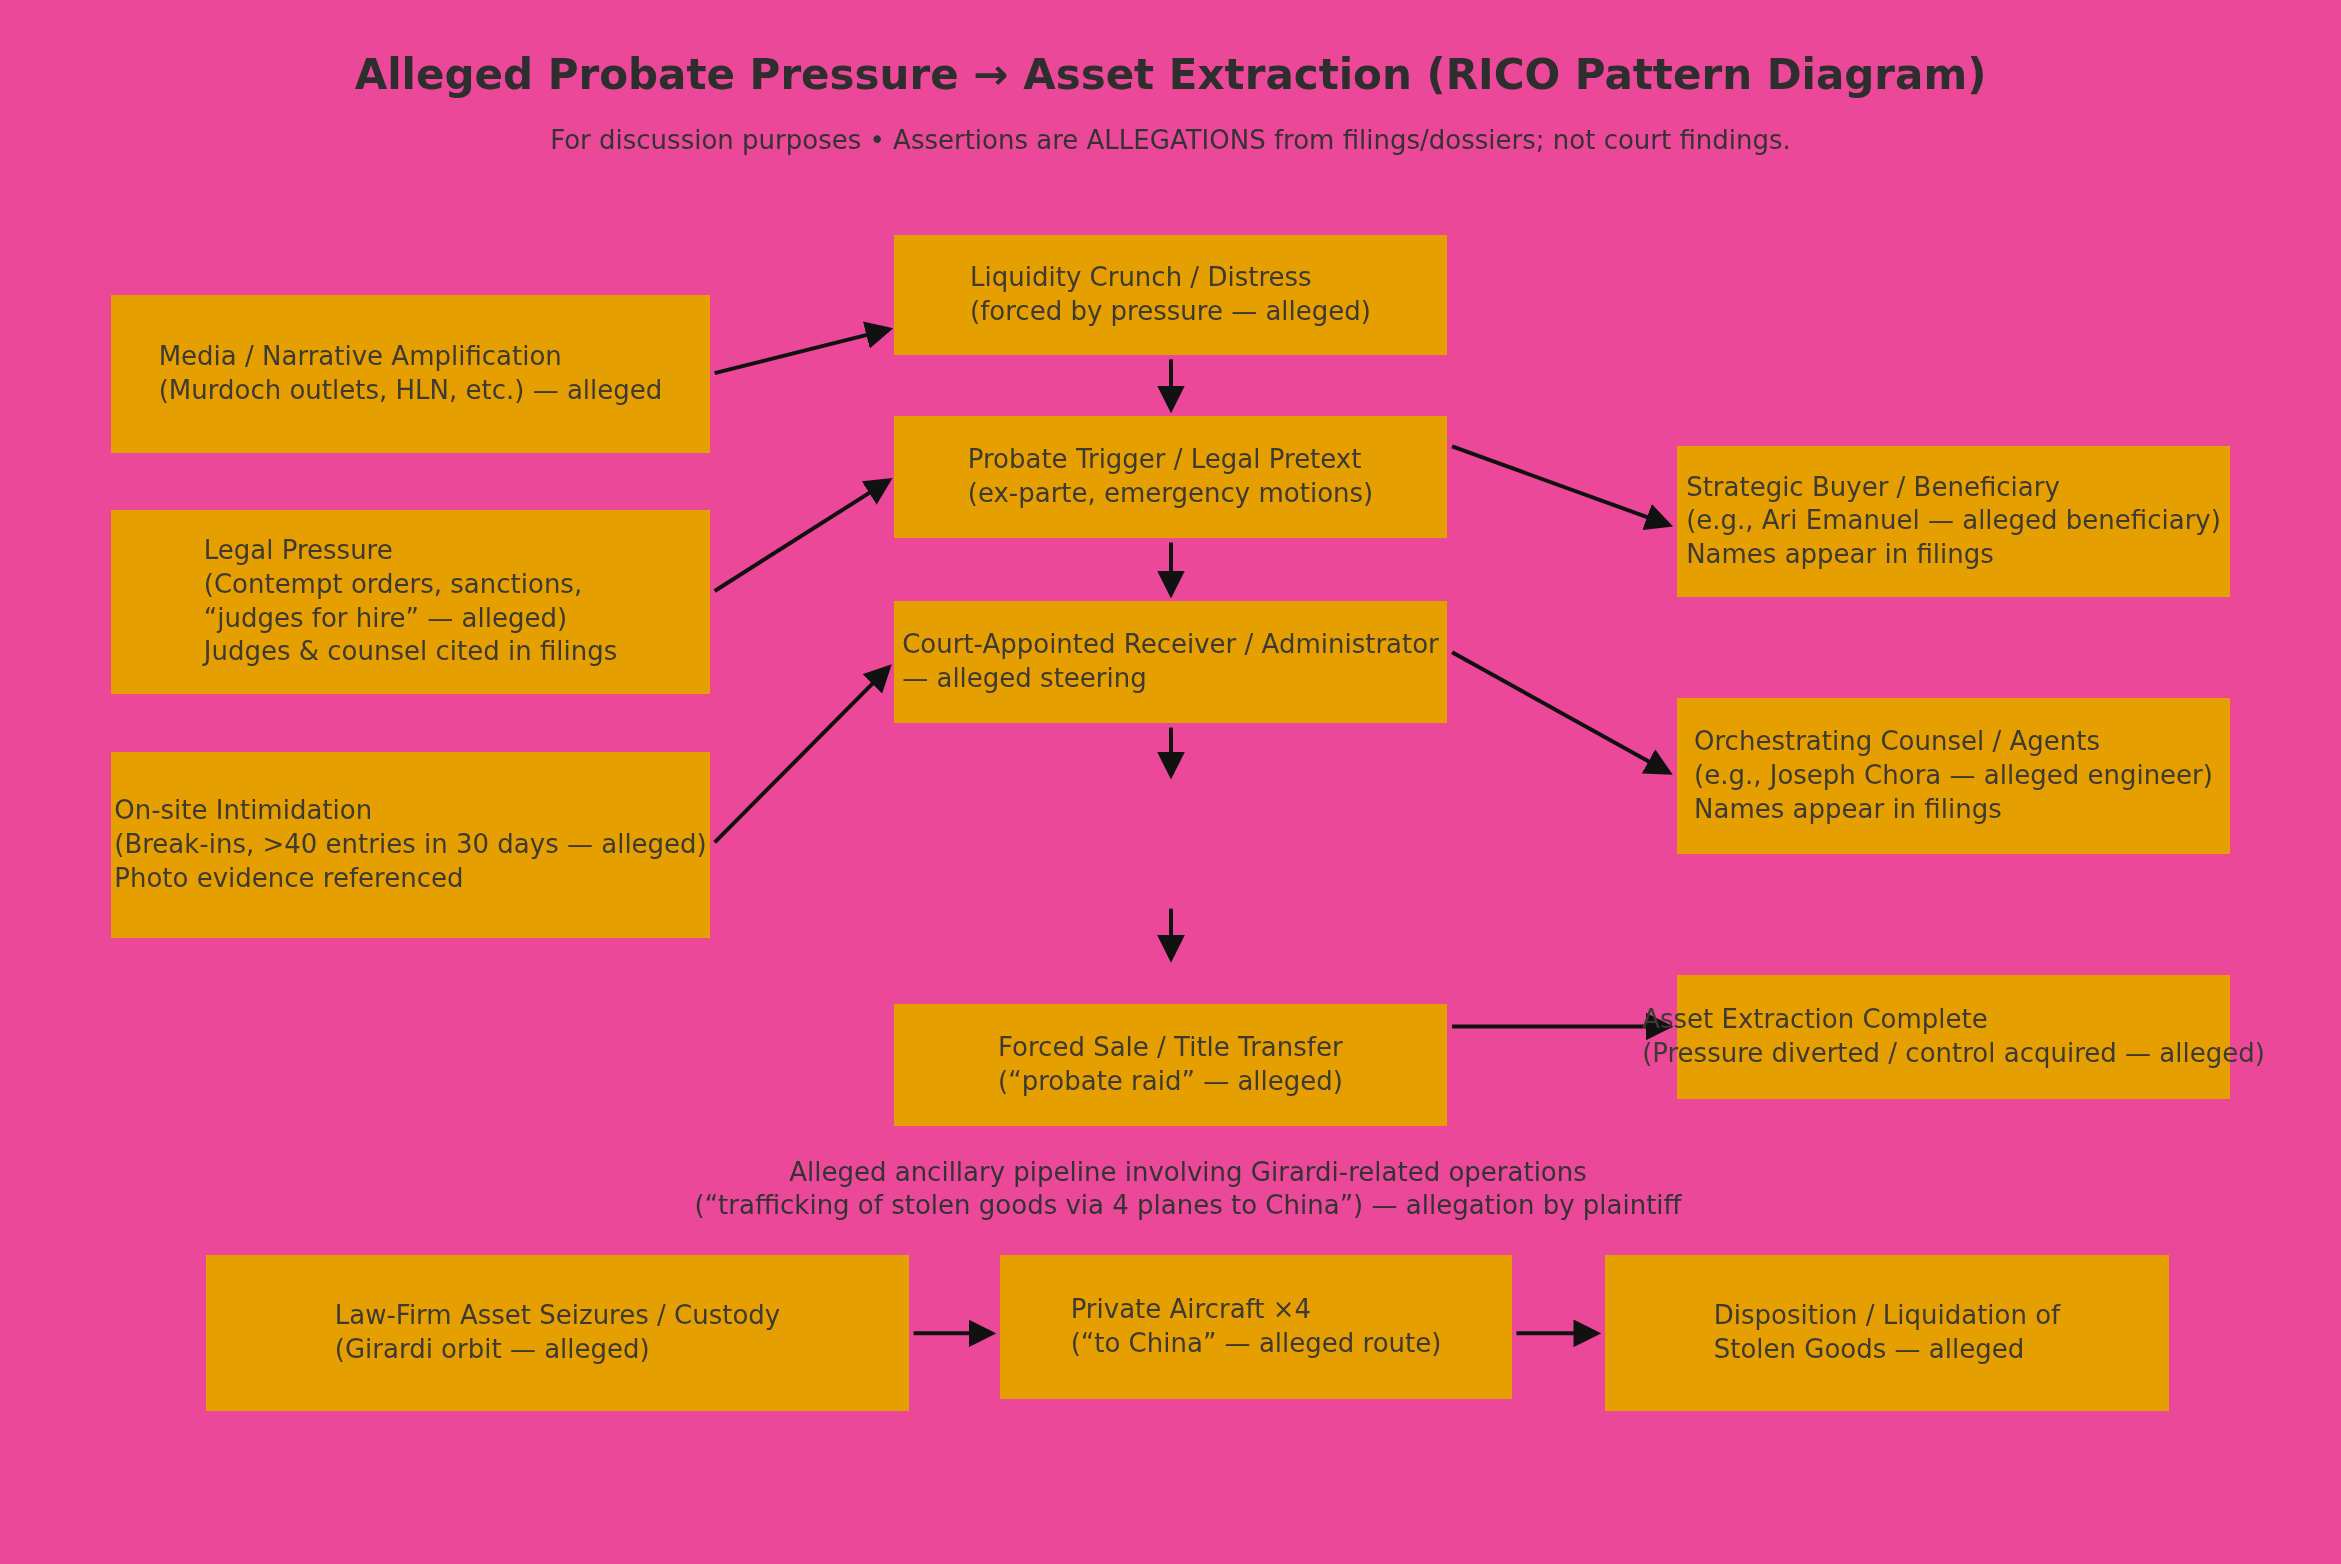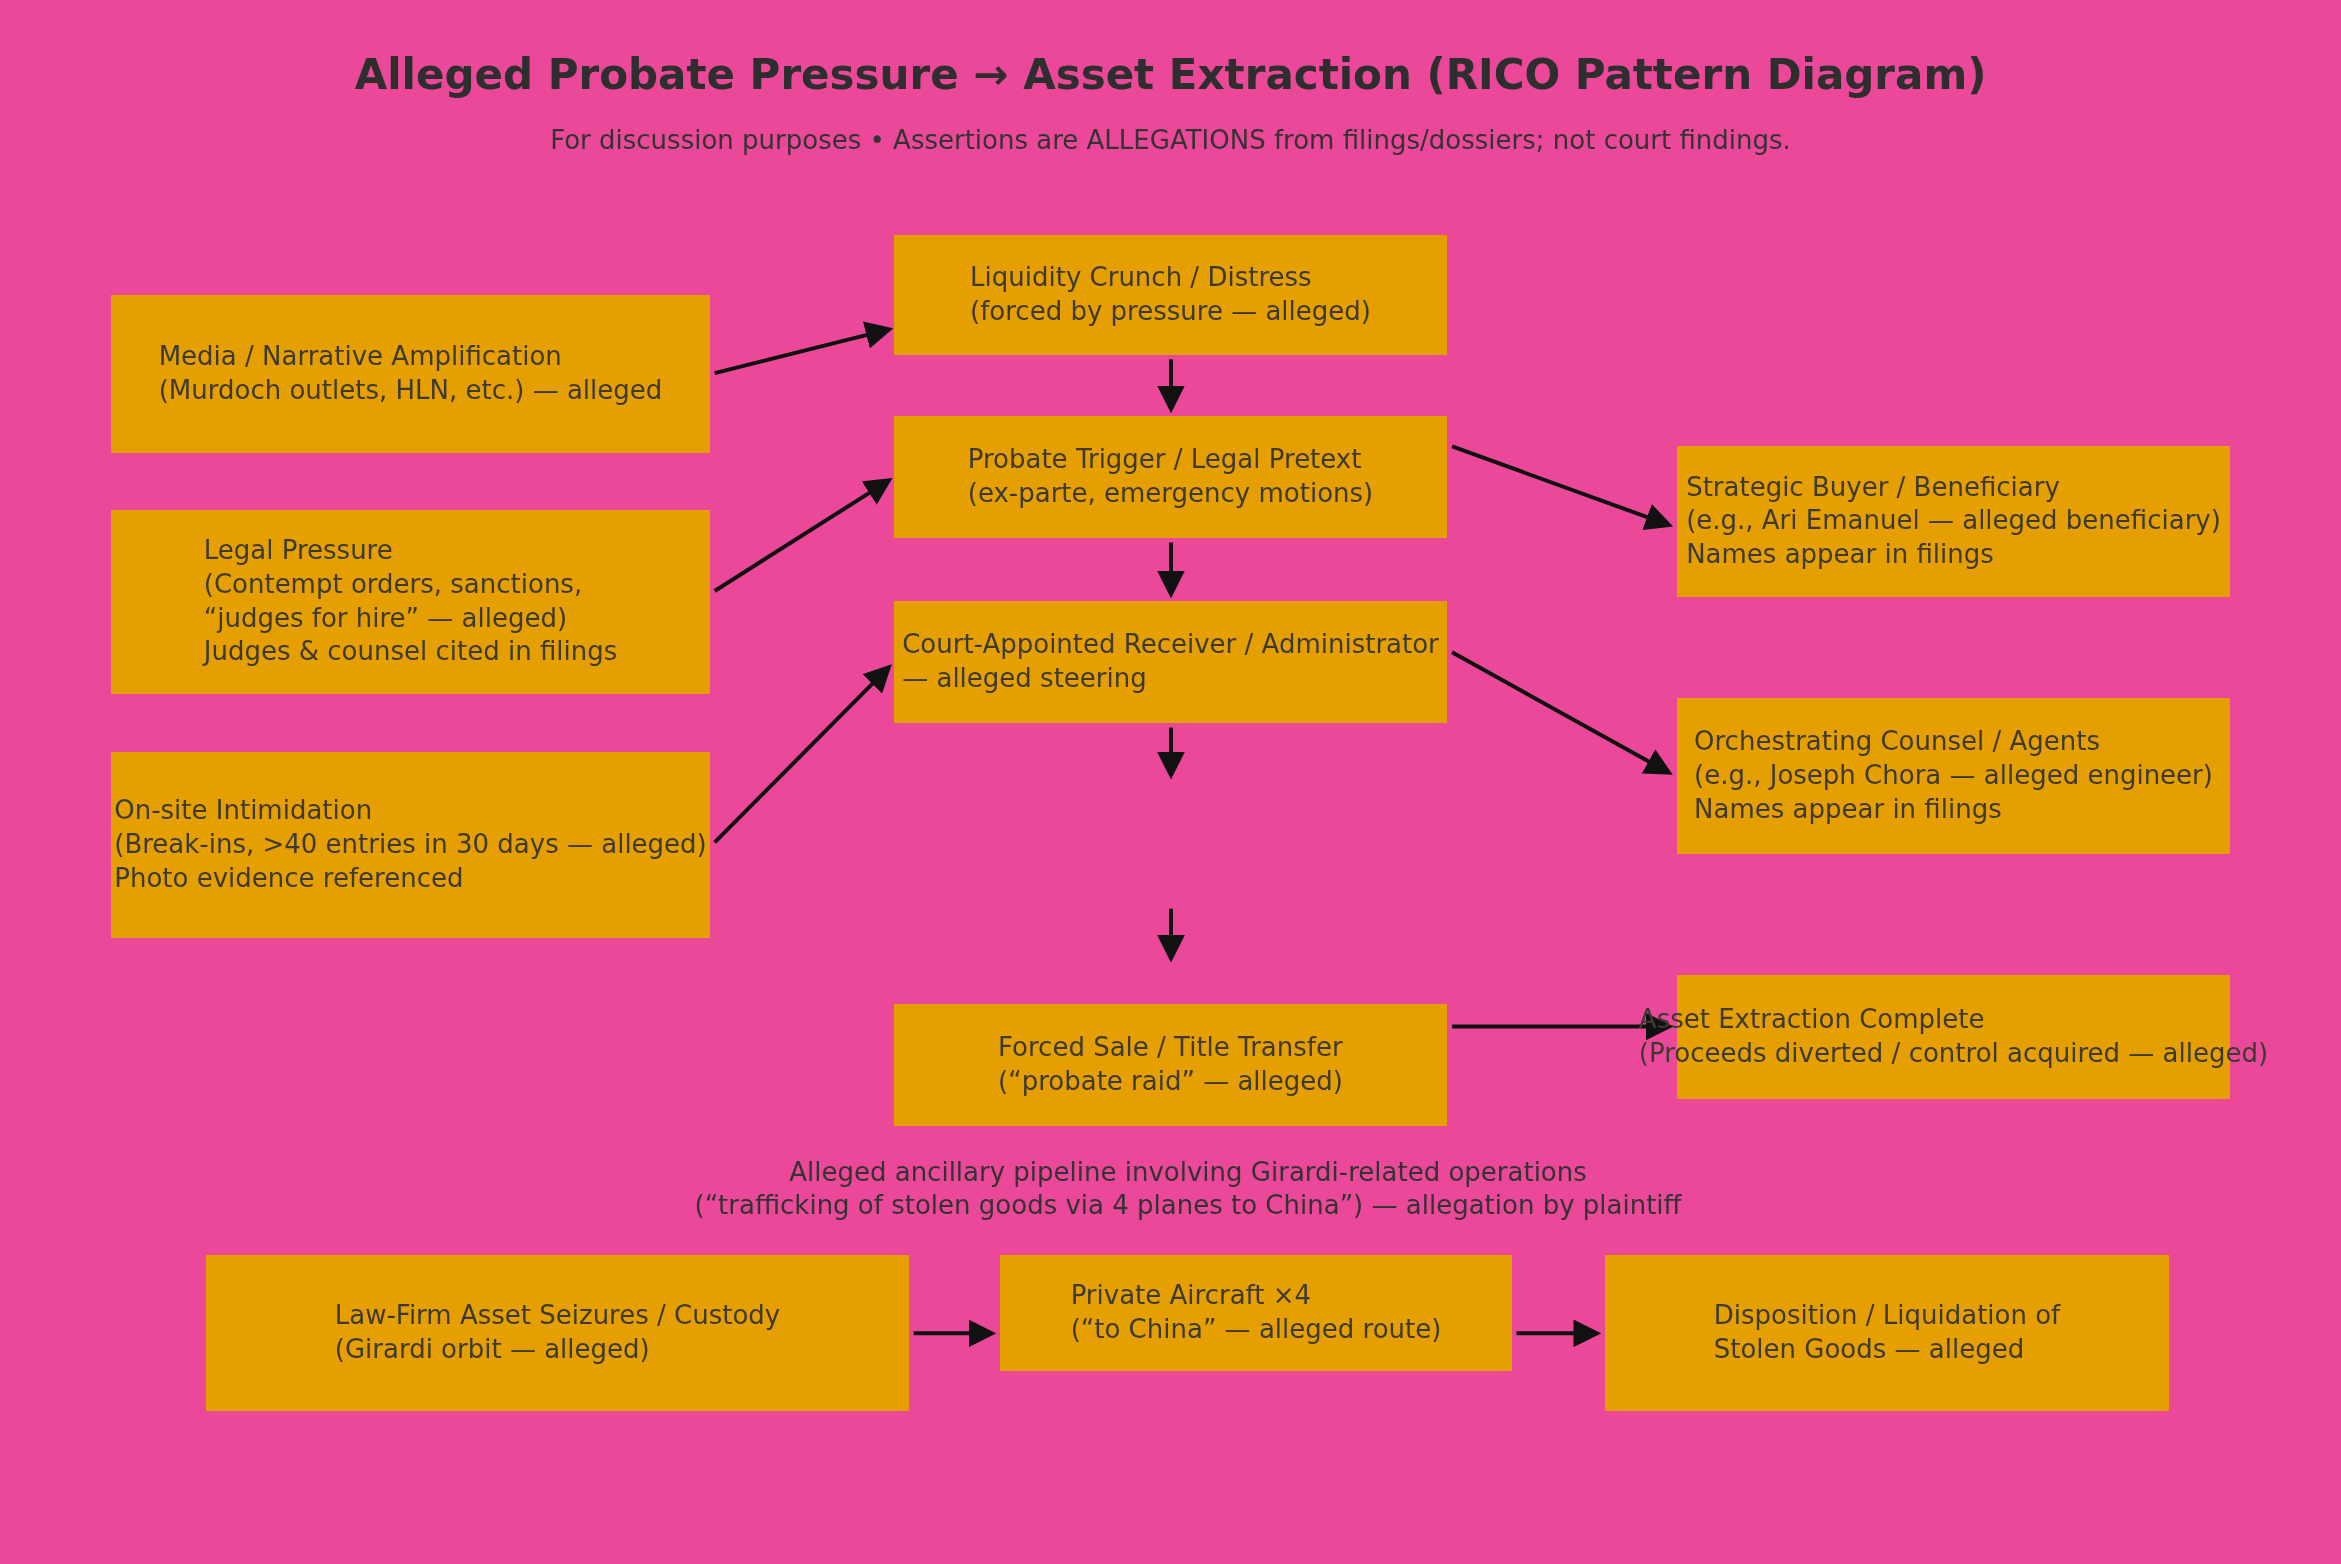--- a/index.html
+++ b/index.html
@@ -134,31 +134,31 @@
 (e.g., Ari Emanuel — alleged beneficiary)
 Names appear in filings</span>
   </div>
   <div class="node" style="left:1677px; top:698px; width:553px; height:156px;">
     <span class="node-text">Orchestrating Counsel / Agents
 (e.g., Joseph Chora — alleged engineer)
 Names appear in filings</span>
   </div>
   <div class="node" style="left:1677px; top:975px; width:553px; height:124px;">
     <span class="node-text">Asset Extraction Complete
-(Proceeds diverted / control acquired — alleged)</span>
+(Pressure diverted / control acquired — alleged)</span>
   </div>
 
   <div class="annotation">Alleged ancillary pipeline involving Girardi-related operations
 (“trafficking of stolen goods via 4 planes to China”) — allegation by plaintiff</div>
 
   <div class="node" style="left:206px; top:1255px; width:703px; height:156px;">
     <span class="node-text">Law-Firm Asset Seizures / Custody
 (Girardi orbit — alleged)</span>
   </div>
-  <div class="node" style="left:1000px; top:1255px; width:512px; height:116px;">
+  <div class="node" style="left:1000px; top:1255px; width:512px; height:144px;">
     <span class="node-text">Private Aircraft ×4
 (“to China” — alleged route)</span>
   </div>
   <div class="node" style="left:1605px; top:1255px; width:564px; height:156px;">
     <span class="node-text">Disposition / Liquidation of
 Stolen Goods — alleged</span>
   </div>
 
 </div>
 

